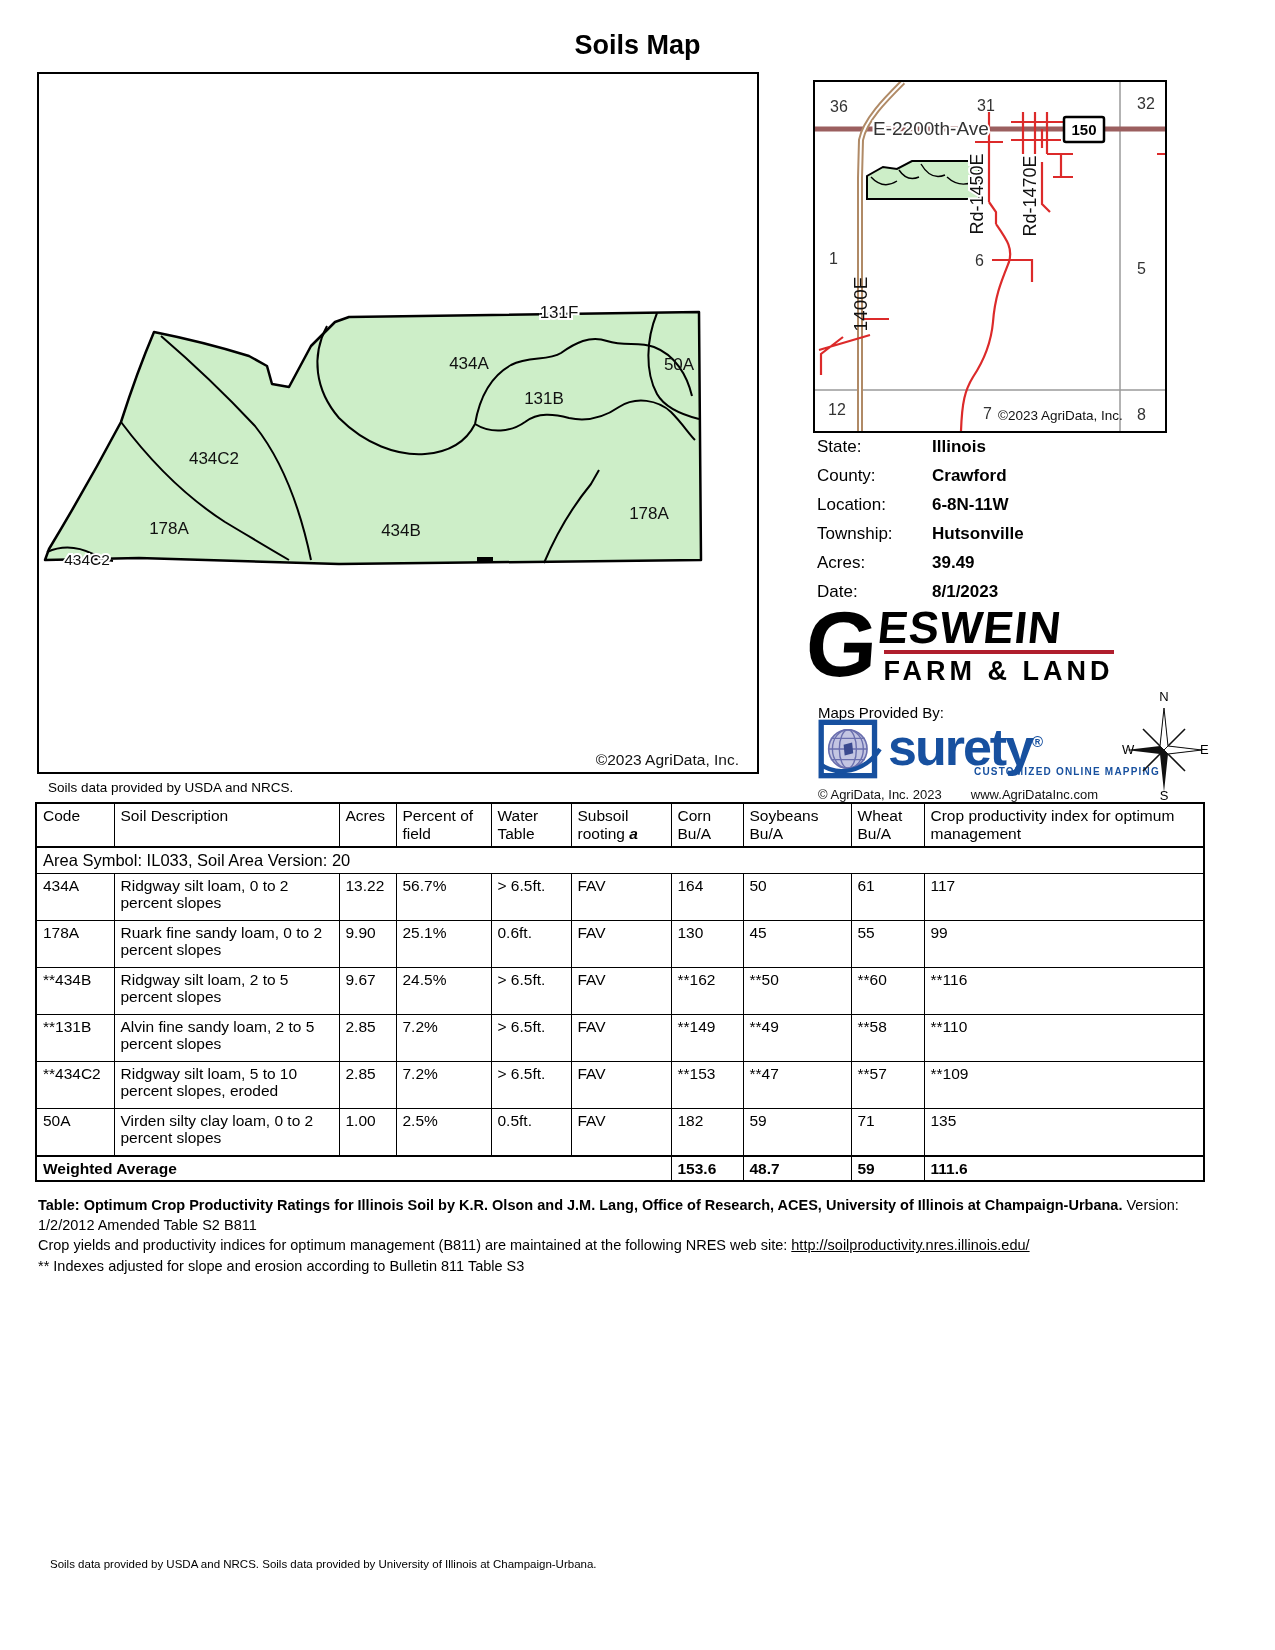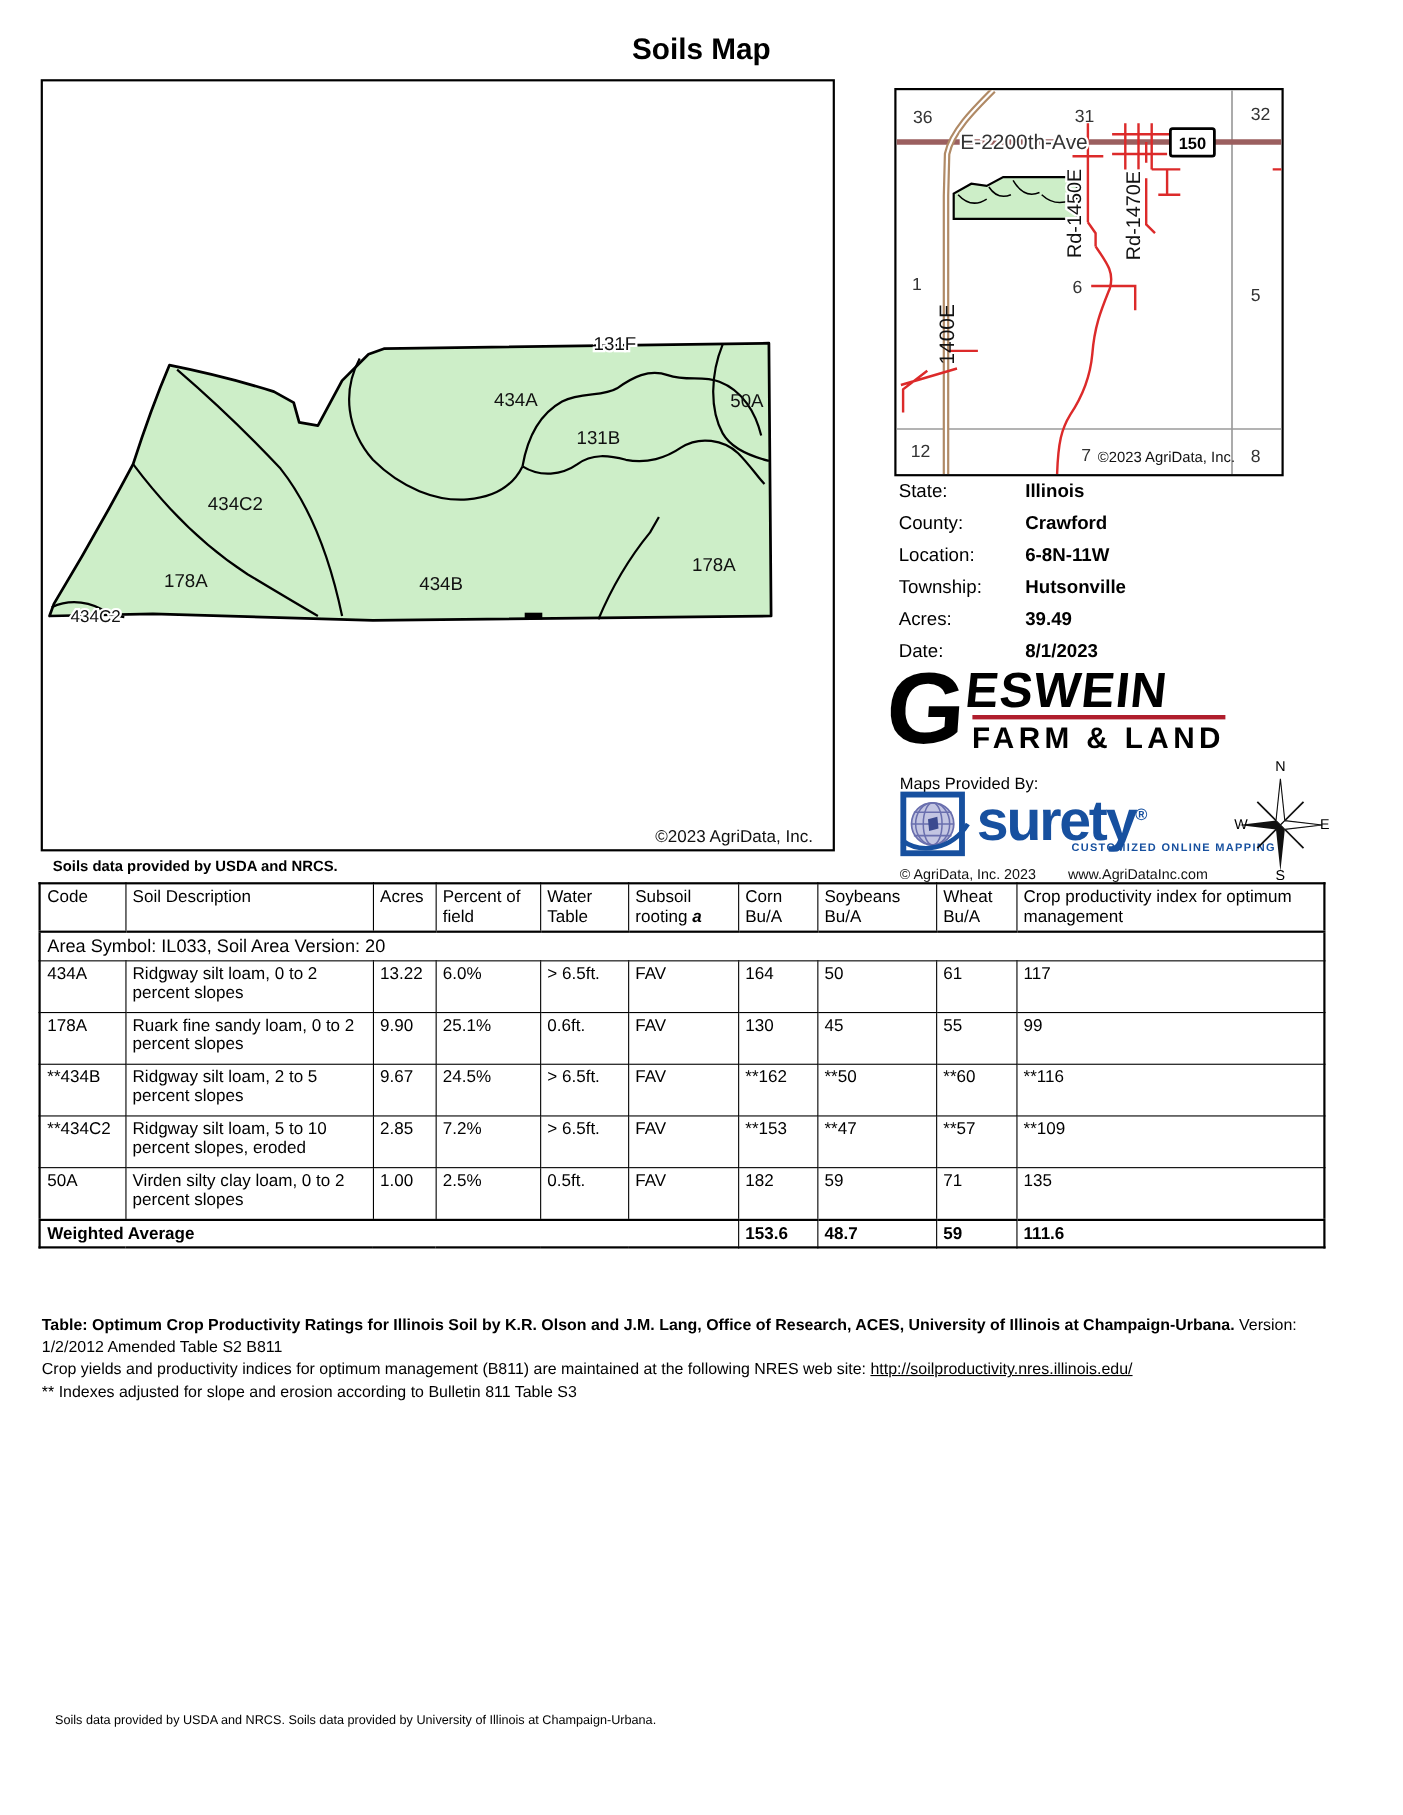--- a/index.html
+++ b/index.html
@@ -4,21 +4,21 @@
 <style>
   html,body{margin:0;padding:0;background:#fff;}
   .page{position:relative;width:1275px;height:1650px;background:#fff;
         font-family:"Liberation Sans", sans-serif;color:#000;overflow:hidden;}
   .title{position:absolute;top:30px;left:0;right:0;text-align:center;
          font-size:27px;font-weight:bold;}
   
   .mainmap{position:absolute;left:37px;top:72px;width:718px;height:698px;
            border:2px solid #000;background:#fff;}
   .mainmap svg{display:block;}
-  .map-caption{position:absolute;left:48px;top:780px;font-size:13.5px;font-weight:bold;}
+  .map-caption{position:absolute;left:48px;top:780px;font-size:13.5px;}
   
   .inset{position:absolute;left:813px;top:80px;width:350px;height:349px;
          border:2.5px solid #000;background:#fff;}
   
   .info{position:absolute;left:817px;top:437px;font-size:17px;}
   .info-row{display:flex;height:29px;align-items:flex-start;}
   .info-label{width:115px;}
   .info-value{font-weight:bold;}
   
   .geswein{position:absolute;left:806px;top:604px;display:flex;align-items:flex-start;}
@@ -270,21 +270,21 @@
           <th>Soybeans Bu/A</th>
           <th>Wheat Bu/A</th>
           <th>Crop productivity index for optimum management</th>
         </tr>
       </thead>
       <tbody>
           <tr class="data-row">
             <td>434A</td>
             <td>Ridgway silt loam, 0 to 2 percent slopes</td>
             <td class="ar">13.22</td>
-            <td class="ar">6.0%</td>
+            <td class="ar">56.7%</td>
             <td class="ar">&gt; 6.5ft.</td>
             <td class="ar">FAV</td>
             <td class="ar">164</td>
             <td class="ar">50</td>
             <td class="ar">61</td>
             <td class="ar">117</td>
           </tr>
           <tr class="data-row">
             <td>178A</td>
             <td>Ruark fine sandy loam, 0 to 2 percent slopes</td>
@@ -301,20 +301,32 @@
             <td>**434B</td>
             <td>Ridgway silt loam, 2 to 5 percent slopes</td>
             <td class="ar">9.67</td>
             <td class="ar">24.5%</td>
             <td class="ar">&gt; 6.5ft.</td>
             <td class="ar">FAV</td>
             <td class="ar">**162</td>
             <td class="ar">**50</td>
             <td class="ar">**60</td>
             <td class="ar">**116</td>
+          </tr>
+          <tr class="data-row">
+            <td>**131B</td>
+            <td>Alvin fine sandy loam, 2 to 5 percent slopes</td>
+            <td class="ar">2.85</td>
+            <td class="ar">7.2%</td>
+            <td class="ar">&gt; 6.5ft.</td>
+            <td class="ar">FAV</td>
+            <td class="ar">**149</td>
+            <td class="ar">**49</td>
+            <td class="ar">**58</td>
+            <td class="ar">**110</td>
           </tr>
           <tr class="data-row">
             <td>**434C2</td>
             <td>Ridgway silt loam, 5 to 10 percent slopes, eroded</td>
             <td class="ar">2.85</td>
             <td class="ar">7.2%</td>
             <td class="ar">&gt; 6.5ft.</td>
             <td class="ar">FAV</td>
             <td class="ar">**153</td>
             <td class="ar">**47</td>

